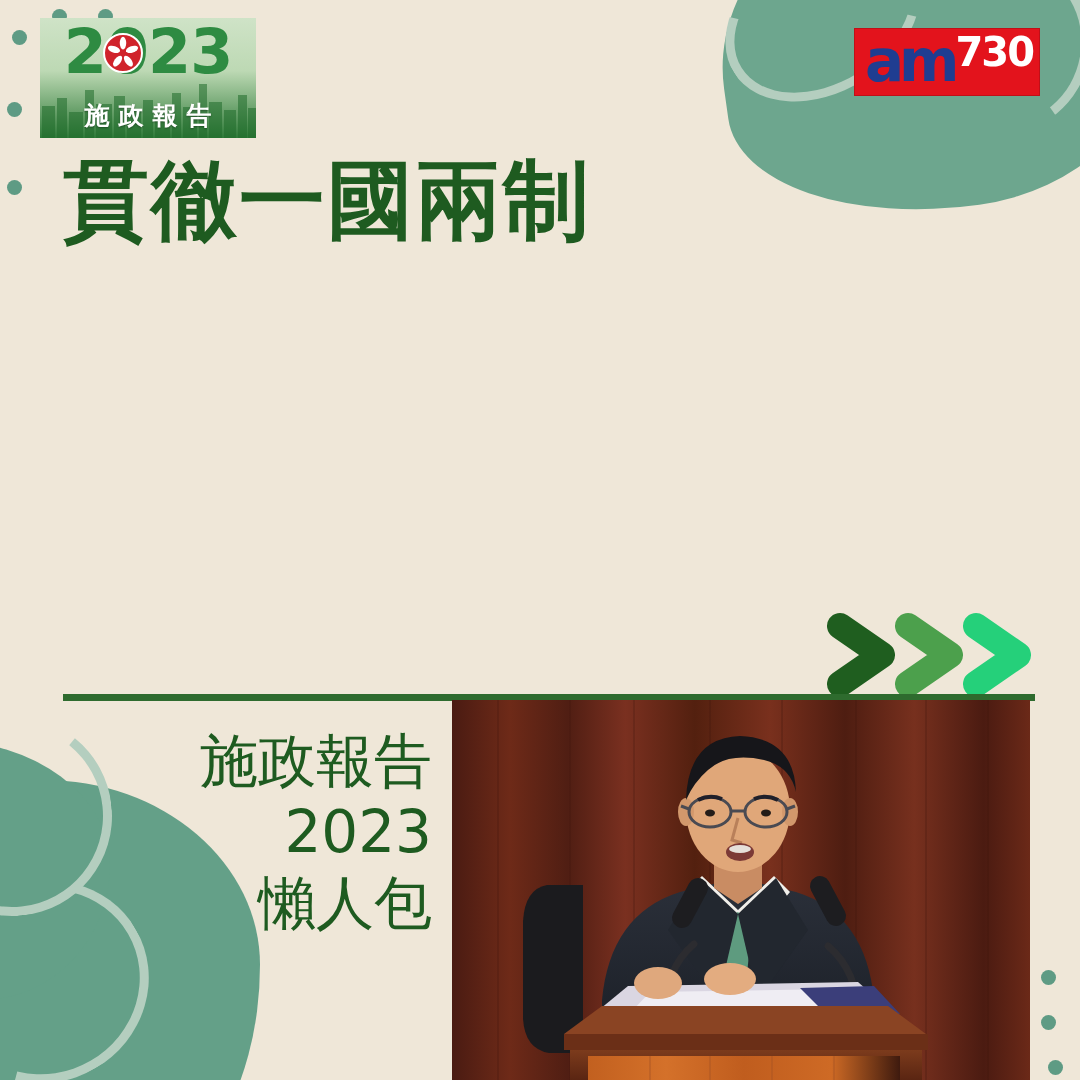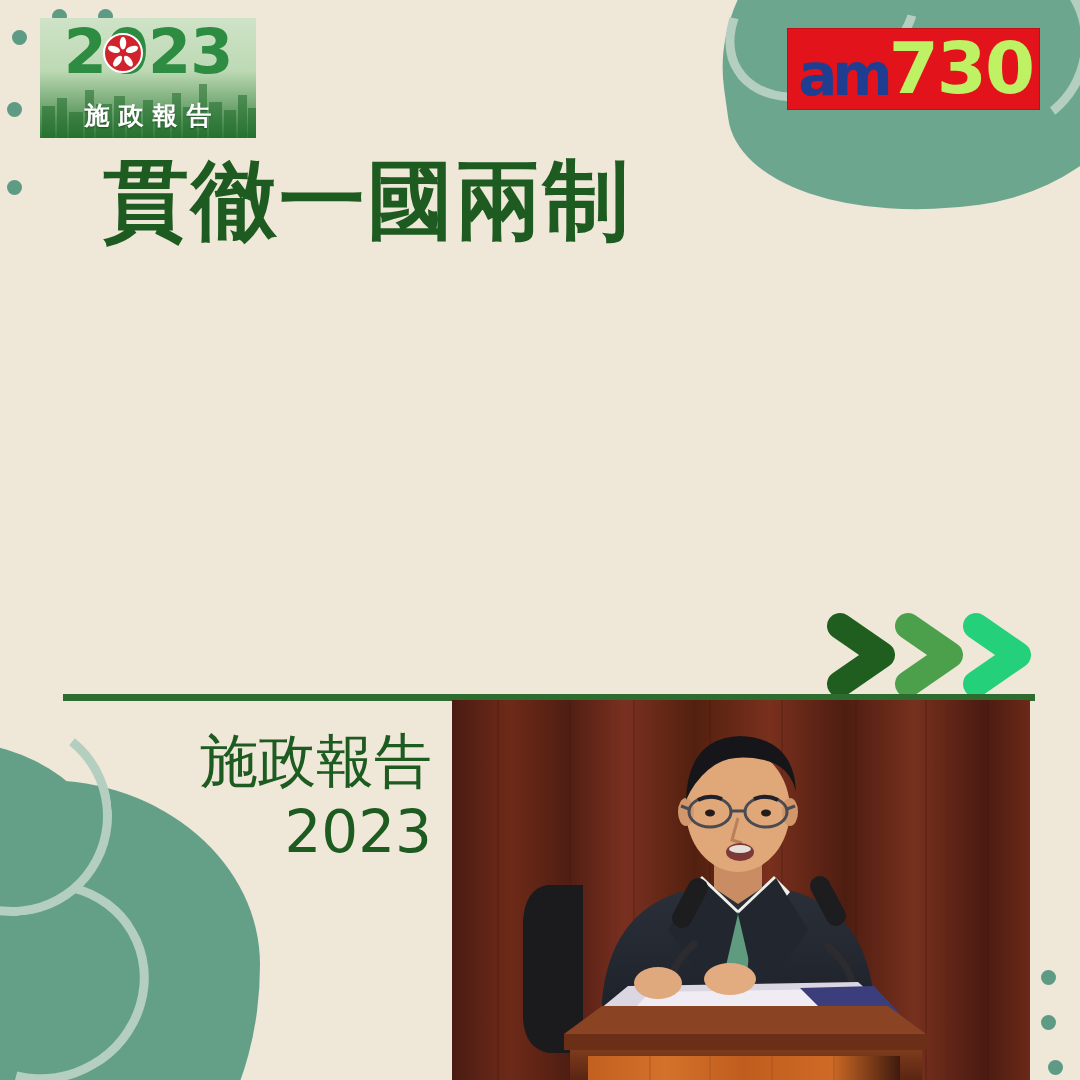--- a/index.html
+++ b/index.html
@@ -90,34 +90,33 @@
     position:absolute; left:0; bottom:6px; width:100%;
     text-align:center; color:#FFFFFF; font-size:25px; font-weight:700;
     letter-spacing:9px; text-indent:9px;
     text-shadow:0 1px 2px rgba(0,0,0,.35);
   }
 
   
   .am730 {
     position:absolute; right:40px; top:28px;
     background:#E3131C; padding:3px 6px 5px 10px;
-    display:flex; align-items:flex-end; line-height:1;
+    display:flex; align-items:flex-start; line-height:1;
     border:1px solid #c10f17;
     margin-left:46px;
   }
   .am730 .am  { color:#1F3D91; font-size:58px; font-weight:800; font-family:"DejaVu Sans",sans-serif; letter-spacing:-5px; }
-  .am730 .n730{ color:#bef264; font-size:72px; font-weight:800; font-family:"DejaVu Sans",sans-serif; letter-spacing:-2px; margin-left:1px; }
+  .am730 .n730{ color:#ffffff; font-size:40px; font-weight:800; font-family:"DejaVu Sans",sans-serif; letter-spacing:-2px; margin-left:1px; }
 
   
   .headline {
     position:absolute; left:63px; top:155px;
     font-size:86px; font-weight:800; color:#1E5B20;
     letter-spacing:2px; line-height:1.05;
     font-family:"DejaVu Sans",sans-serif;
-    margin-left:40px;
   }
   .body-copy {
     position:absolute; left:64px; top:296px; width:930px;
     font-size:60px; color:#2E5B2A; line-height:1.33;
     letter-spacing:0px; font-weight:500;
     font-family:"DejaVu Sans",sans-serif;
   }
 
   
   .chevrons { position:absolute; left:826px; top:612px; width:220px; height:86px; }
@@ -224,20 +223,21 @@
       <path d="M82 14 L124 43 L82 72" fill="none" stroke="#4CA04C" stroke-width="26" stroke-linecap="round" stroke-linejoin="round"></path>
       <path d="M150 14 L192 43 L150 72" fill="none" stroke="#25D07A" stroke-width="26" stroke-linecap="round" stroke-linejoin="round"></path>
     </svg>
   </div>
 
   <div class="divider"></div>
 
   <div class="caption">
     <div>施政報告</div>
     <div>2023</div>
+    <div>懶人包</div>
   </div>
 
   <div class="photo">
     <svg viewBox="0 0 578 380" preserveAspectRatio="none">
       <defs>
         <linearGradient id="wood" x1="0" y1="0" x2="1" y2="0">
           <stop offset="0" stop-color="#4A1B12"></stop>
           <stop offset="0.10" stop-color="#6E2A18"></stop>
           <stop offset="0.20" stop-color="#501E13"></stop>
           <stop offset="0.30" stop-color="#7A3020"></stop>

